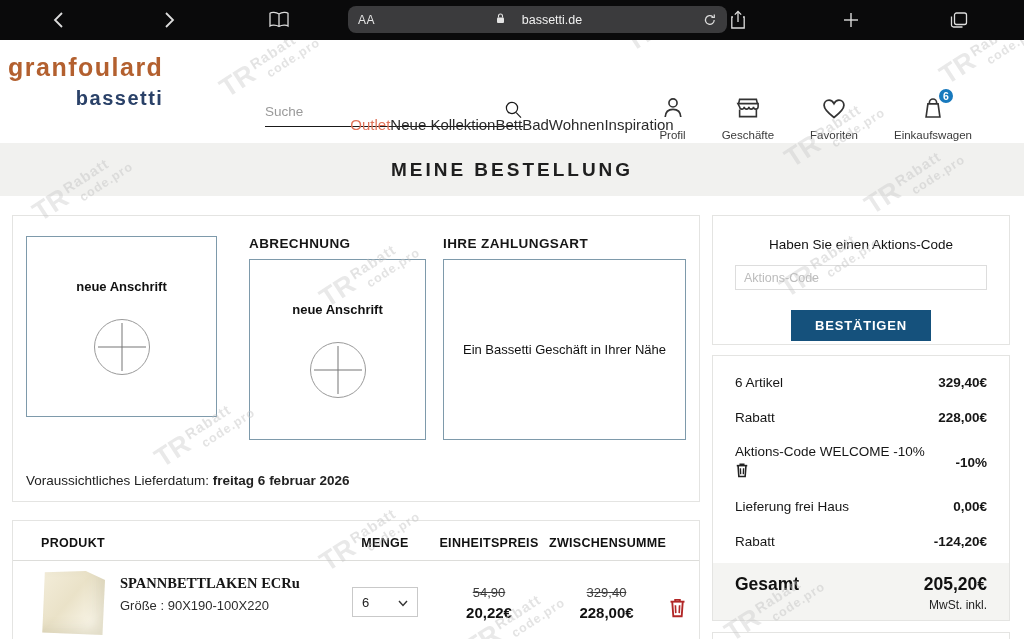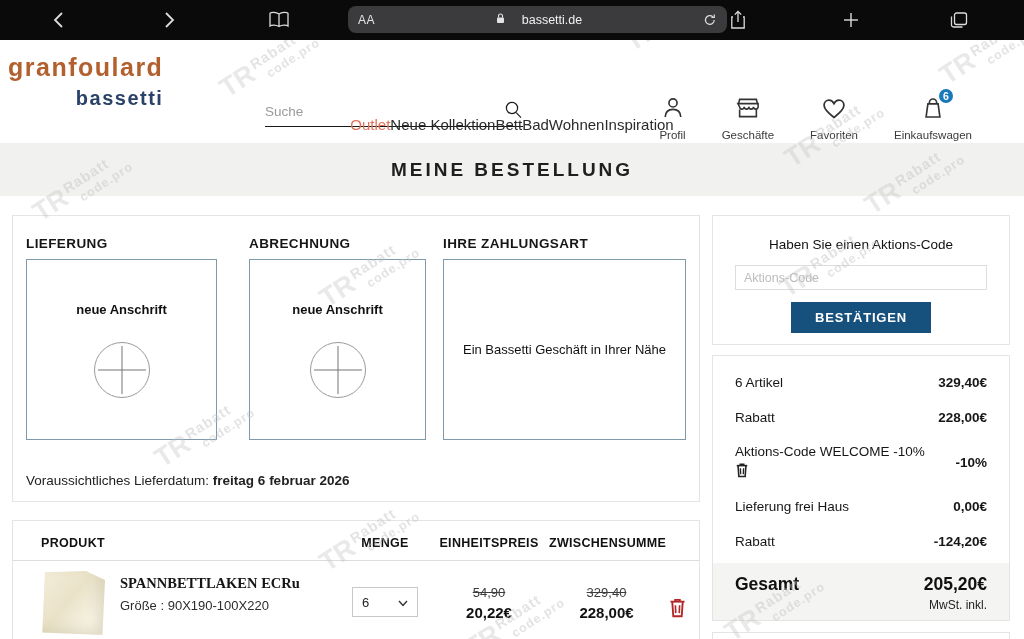--- a/index.html
+++ b/index.html
@@ -96,21 +96,21 @@
   .trash-cell { display:flex; justify-content:flex-start; padding-top:26px; padding-left:4px; }
   .trash-btn { cursor:pointer; background:none; border:none; }
 
   
   .card-promo { left:712px; top:215px; width:298px; height:130px; text-align:center; }
   .promo-title { margin-top:21px; font-size:13.5px; color:#111; }
   .promo-input { width:252px; height:25px; margin-top:13px; border:1px solid #ddd;
                  padding:0 8px; font-size:12.5px; font-family:"Liberation Sans",sans-serif;
                  outline:none; color:#333; }
   .promo-input::placeholder { color:#bcbcbc; }
-  .promo-btn { margin-top:12px; background:#15517c; color:#fff; border:none;
+  .promo-btn { margin-top:20px; background:#15517c; color:#fff; border:none;
                font-size:13px; font-weight:700; letter-spacing:0.8px;
                padding:8px 24px; cursor:pointer; font-family:"Liberation Sans",sans-serif; }
 
   .card-summary { left:712px; top:355px; width:298px; height:266px;
                   display:flex; flex-direction:column; }
   .sum-rows { padding-top:9px; }
   .sum-row { display:flex; justify-content:space-between; align-items:center;
              padding:0 22px; min-height:35px; font-size:13.5px; color:#161616; }
   .sum-row .val { font-weight:700; }
   .sum-row-promo { min-height:54px; align-items:center; }
@@ -255,21 +255,20 @@
   <span class="nav-item">Bad</span>
   <span class="nav-item">Wohnen</span>
   <span class="nav-item">Inspiration</span>
 </div>
 
 <div class="title-band">MEINE BESTELLUNG</div>
 
 <div class="card card-addresses">
   <div class="sections">
     <div class="sec sec-0">
-      <div class="sec-title">LIEFERUNG</div>
       <div class="sec-box">
         <div class="addr-label">neue Anschrift</div>
         <div class="plus-circle"></div>
       </div>
     </div>
     <div class="sec sec-1">
       <div class="sec-title">ABRECHNUNG</div>
       <div class="sec-box">
         <div class="addr-label">neue Anschrift</div>
         <div class="plus-circle"></div>

